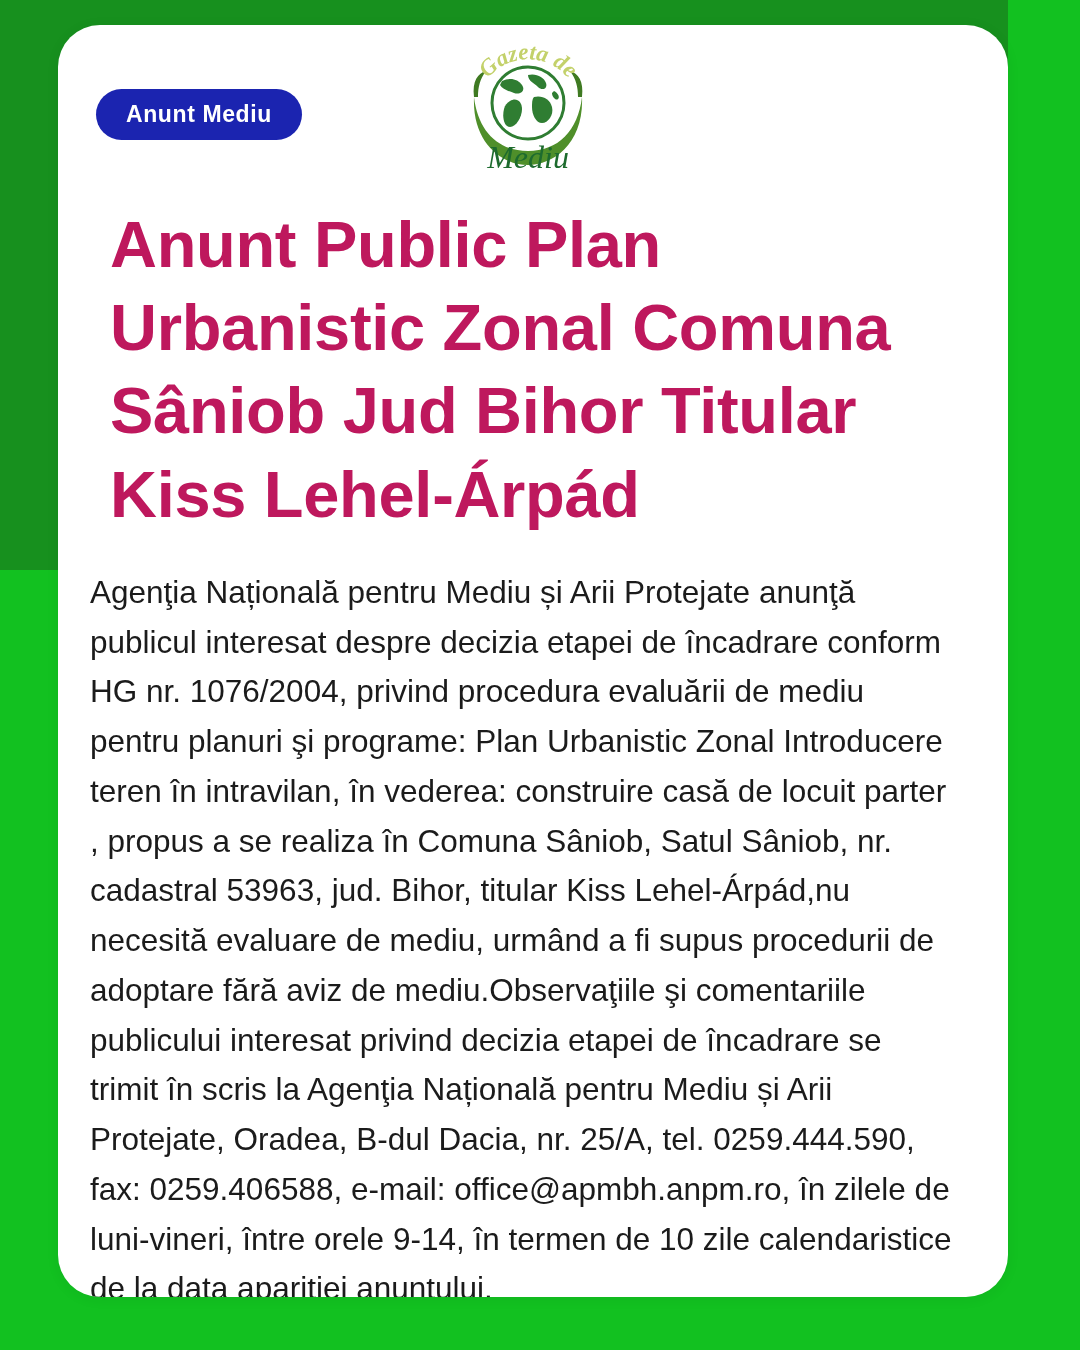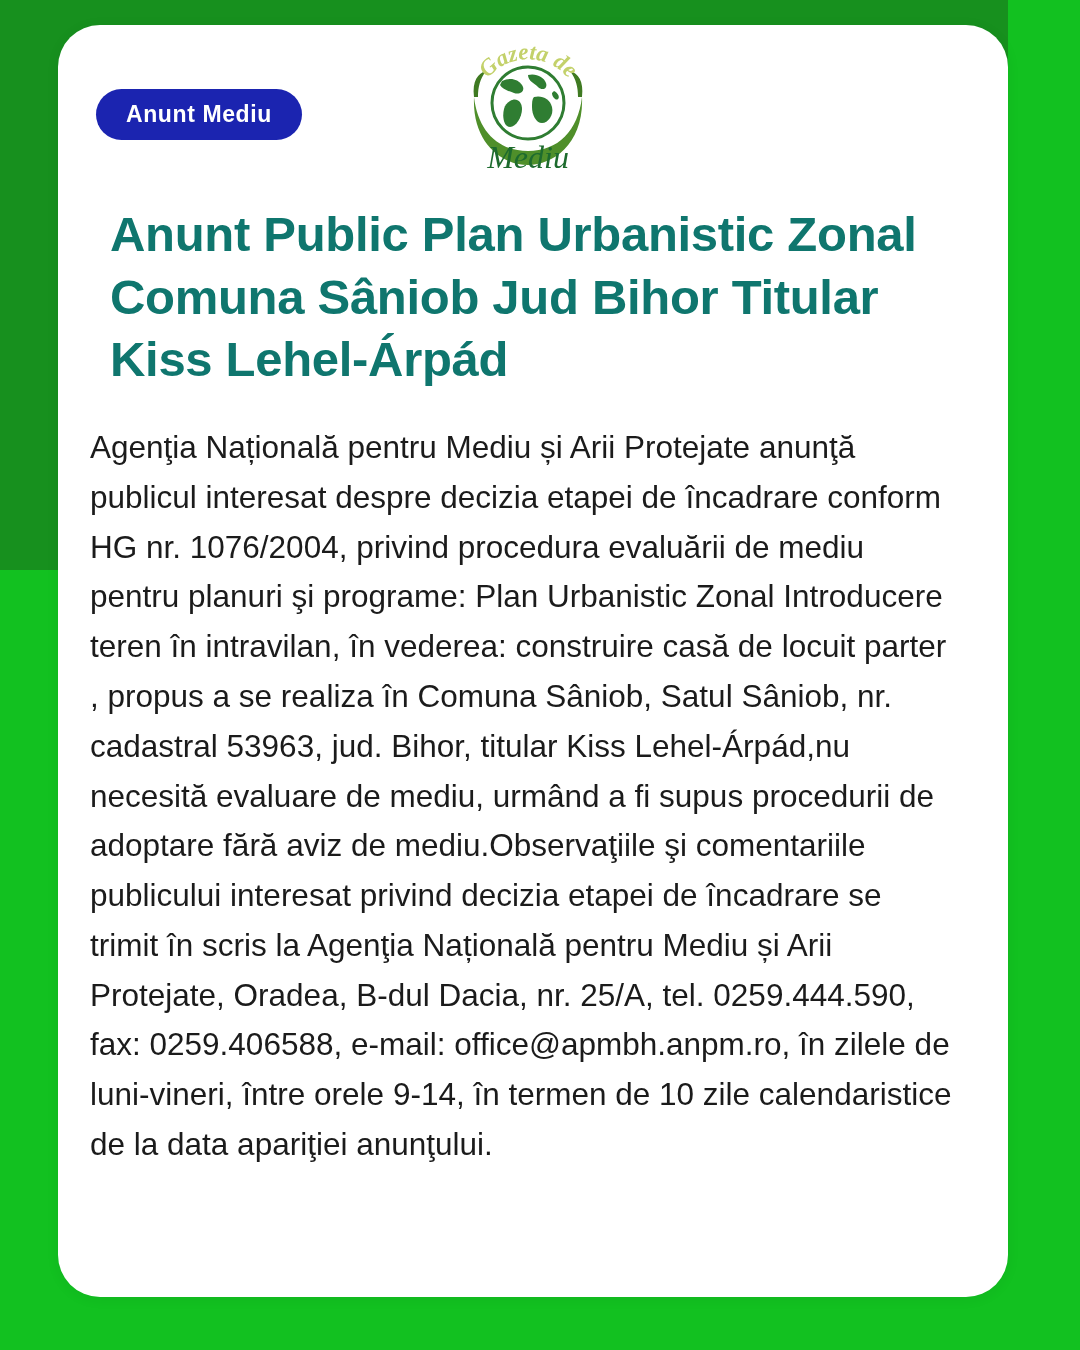--- a/index.html
+++ b/index.html
@@ -85,22 +85,22 @@
     left: 400px;
     top: 10px;
     width: 140px;
     height: 140px;
   }
   .logo-wrap svg { display: block; }
 
   
   .title {
     margin: 28px 52px 0 52px;
-    color: #0f766e;
-    font-size: 49px;
+    color: #be185d;
+    font-size: 65px;
     line-height: 1.28;
     font-weight: bold;
     letter-spacing: -0.3px;
     font-family: "Liberation Sans", sans-serif;
   }
 
   
   .body-text {
     margin: 32px 52px 0 32px;
     color: #1b1b1b;

